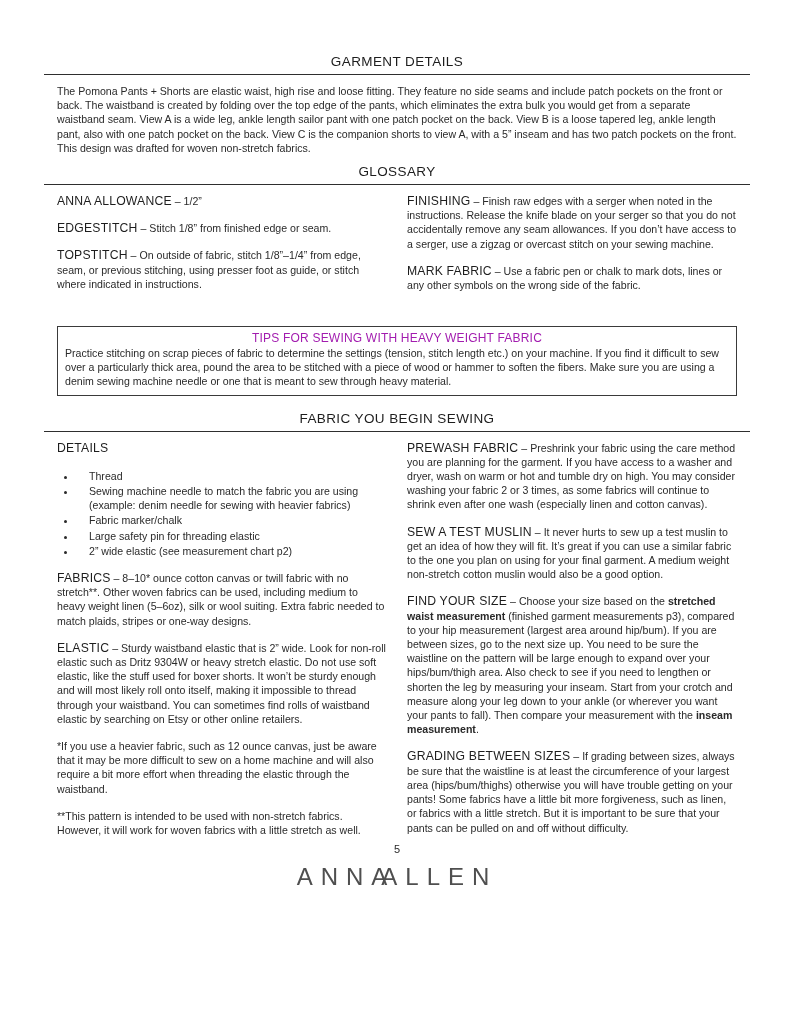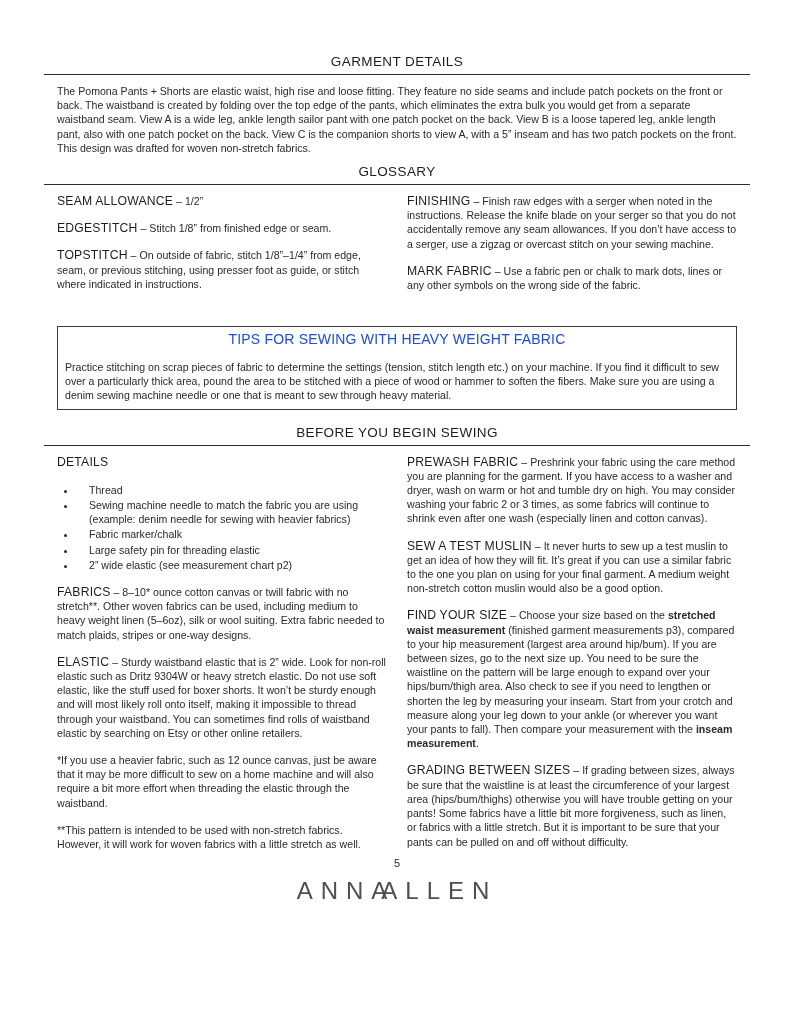--- a/index.html
+++ b/index.html
@@ -34,25 +34,25 @@
   .entry:last-child { margin-bottom: 0; }
 
   .glossary-cols { margin-bottom: 10px; min-height: 122px; }
 
   .tips-box {
     margin: 0 13px 15px 13px;
     border: 1px solid #3a3a3a;
     padding: 4px 7px 6px 7px;
   }
   .tips-title {
-    font-size: 14px;
+    font-size: 12px;
     text-align: center;
-    color: #1d4ed8;
+    color: #a21caf;
     letter-spacing: 0.2px;
-    margin-bottom: 13px;
+    margin-bottom: 1px;
   }
 
   .notions-heading { margin-bottom: 14px; }
   ul.notions-list { margin: 0 0 13px 0; padding-left: 20px; }
   ul.notions-list li { padding-left: 12px; margin-bottom: 1px; }
 
   .b { font-weight: bold; }
 
   .page-number { text-align: center; font-size: 11px; color: #2a2a2a; margin-top: 6px; }
 
@@ -80,36 +80,36 @@
   <h1 class="section-title">GARMENT DETAILS</h1>
   <div class="rule"></div>
   <div class="inner">
     <p class="intro">The Pomona Pants + Shorts are elastic waist, high rise and loose fitting. They feature no side seams and include patch pockets on the front or back. The waistband is created by folding over the top edge of the pants, which eliminates the extra bulk you would get from a separate waistband seam. View A is a wide leg, ankle length sailor pant with one patch pocket on the back. View B is a loose tapered leg, ankle length pant, also with one patch pocket on the back. View C is the companion shorts to view A, with a 5” inseam and has two patch pockets on the front. This design was drafted for woven non-stretch fabrics.</p>
   </div>
 
   <h1 class="section-title">GLOSSARY</h1>
   <div class="rule"></div>
   <div class="cols glossary-cols">
     <div class="col">
-      <p class="entry"><span class="term">SEAM ALLOWANCE</span> <span>– 1/2”</span></p>
+      <p class="entry"><span class="term">ANNA ALLOWANCE</span> <span>– 1/2”</span></p>
       <p class="entry"><span class="term">EDGESTITCH</span> <span>– Stitch 1/8” from finished edge or seam.</span></p>
       <p class="entry"><span class="term">TOPSTITCH</span> <span>– On outside of fabric, stitch 1/8”–1/4” from edge, seam, or previous stitching, using presser foot as guide, or stitch where indicated in instructions.</span></p>
     </div>
     <div class="col">
       <p class="entry"><span class="term">FINISHING</span> <span>– Finish raw edges with a serger when noted in the instructions. Release the knife blade on your serger so that you do not accidentally remove any seam allowances. If you don’t have access to a serger, use a zigzag or overcast stitch on your sewing machine.</span></p>
       <p class="entry"><span class="term">MARK FABRIC</span> <span>– Use a fabric pen or chalk to mark dots, lines or any other symbols on the wrong side of the fabric.</span></p>
     </div>
   </div>
 
   <div class="tips-box">
     <div class="tips-title">TIPS FOR SEWING WITH HEAVY WEIGHT FABRIC</div>
     <p>Practice stitching on scrap pieces of fabric to determine the settings (tension, stitch length etc.) on your machine. If you find it difficult to sew over a particularly thick area, pound the area to be stitched with a piece of wood or hammer to soften the fibers. Make sure you are using a denim sewing machine needle or one that is meant to sew through heavy material.</p>
   </div>
 
-  <h1 class="section-title">BEFORE YOU BEGIN SEWING</h1>
+  <h1 class="section-title">FABRIC YOU BEGIN SEWING</h1>
   <div class="rule"></div>
   <div class="cols">
     <div class="col">
       <p class="term notions-heading">DETAILS</p>
       <ul class="notions-list">
         <li>Thread</li>
         <li>Sewing machine needle to match the fabric you are using (example: denim needle for sewing with heavier fabrics)</li>
         <li>Fabric marker/chalk</li>
         <li>Large safety pin for threading elastic</li>
         <li>2” wide elastic (see measurement chart p2)</li>

